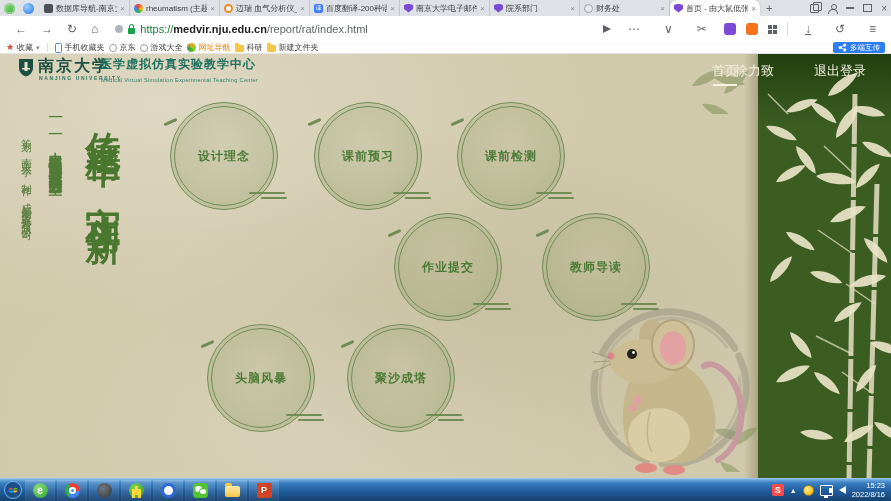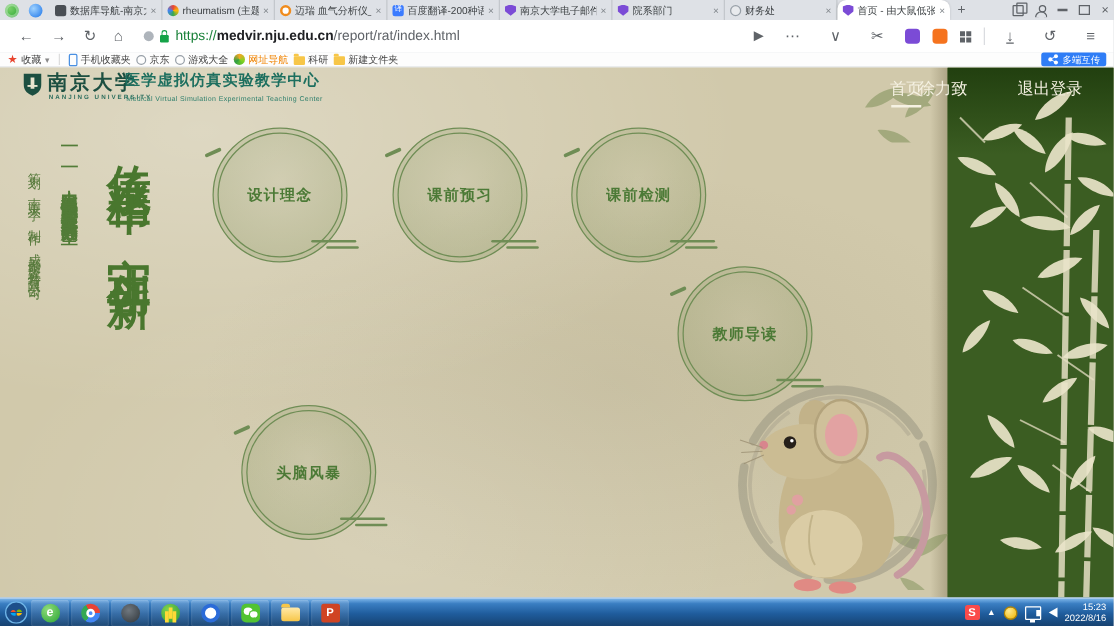--- a/index.html
+++ b/index.html
@@ -110,21 +110,21 @@
   .circle::before{content:"";position:absolute;inset:3px;border:1px solid #6f8d55;border-radius:50%;}
   .circle-label{position:absolute;inset:0;display:flex;align-items:center;justify-content:center;
     font-size:12px;color:#4c7a36;letter-spacing:1px;font-weight:600;}
   .cloud-br{position:absolute;right:-14px;bottom:8px;width:42px;height:9px;}
   .cloud-br::before{content:"";position:absolute;left:0;top:0;width:36px;height:2px;background:#6f8d55;border-radius:2px;}
   .cloud-br::after{content:"";position:absolute;left:12px;top:5px;width:26px;height:2px;background:#6f8d55;border-radius:2px;}
   .cloud-tl{position:absolute;left:-7px;top:17px;width:16px;height:6px;transform:rotate(-24deg);}
   .cloud-tl::before{content:"";position:absolute;left:0;top:0;width:14px;height:2.5px;background:#6f8d55;border-radius:2px;}
   .c1{left:170px;top:48px;} .c2{left:314px;top:48px;} .c3{left:457px;top:48px;}
   .c4{left:259px;top:159px;} .c5{left:394px;top:159px;} .c6{left:542px;top:159px;text-align:center;}
-  .c7{left:193px;top:270px;font-family:Liberation Serif, serif;} .c8{left:347px;top:270px;}
+  .c7{left:207px;top:270px;font-family:Liberation Serif, serif;} .c8{left:347px;top:270px;}
 
   .rat{position:absolute;left:580px;top:238px;}
   .bamboo-beige-top{position:absolute;left:688px;top:2px;opacity:.55;}
   .bamboo-beige-bottom{position:absolute;left:712px;top:352px;opacity:.5;}
   .pfooter{position:absolute;left:145px;top:407px;width:600px;text-align:center;
     font-size:10px;color:#5b7c46;letter-spacing:1px;}
 
   
   .taskbar{position:absolute;left:0;top:478px;width:891px;height:23px;
     background:linear-gradient(#7ab3e8 0%,#3a7ec2 18%,#1f5c9c 55%,#16416f 100%);
@@ -392,28 +392,38 @@
     <div class="circle c2">
       <span class="cloud-tl"></span>
       <span class="circle-label">课前预习</span>
       <span class="cloud-br"></span>
     </div>
     <div class="circle c3">
       <span class="cloud-tl"></span>
       <span class="circle-label">课前检测</span>
       <span class="cloud-br"></span>
     </div>
+    <div class="circle c5">
+      <span class="cloud-tl"></span>
+      <span class="circle-label">作业提交</span>
+      <span class="cloud-br"></span>
+    </div>
     <div class="circle c6">
       <span class="cloud-tl"></span>
       <span class="circle-label">教师导读</span>
       <span class="cloud-br"></span>
     </div>
     <div class="circle c7">
       <span class="cloud-tl"></span>
       <span class="circle-label">头脑风暴</span>
+      <span class="cloud-br"></span>
+    </div>
+    <div class="circle c8">
+      <span class="cloud-tl"></span>
+      <span class="circle-label">聚沙成塔</span>
       <span class="cloud-br"></span>
     </div>
 
     <svg class="rat" width="182" height="186" viewBox="0 0 182 186">
       <circle cx="90" cy="96" r="76" fill="none" stroke="#8f8b79" stroke-width="7" opacity=".45" stroke-dasharray="160 16 110 22" stroke-linecap="round" transform="rotate(-25 90 96)"></circle>
       <circle cx="90" cy="96" r="70" fill="none" stroke="#9a9585" stroke-width="3" opacity=".35" stroke-dasharray="90 30 120 18" transform="rotate(40 90 96)"></circle>
       <path d="M138,168 C170,150 168,94 140,76 C135,72 128,71 124,74" fill="none" stroke="#c79aa0" stroke-width="6" stroke-linecap="round"></path>
       <ellipse cx="72" cy="44" rx="13" ry="16" fill="#c2b289"></ellipse>
       <path d="M60,70 C40,96 38,140 52,160 C62,173 112,177 126,160 C141,142 138,104 118,84 C102,68 74,58 60,70 Z" fill="#c6b68c"></path>
       <ellipse cx="79" cy="143" rx="31" ry="27" fill="#dbcda6" opacity=".95"></ellipse>

